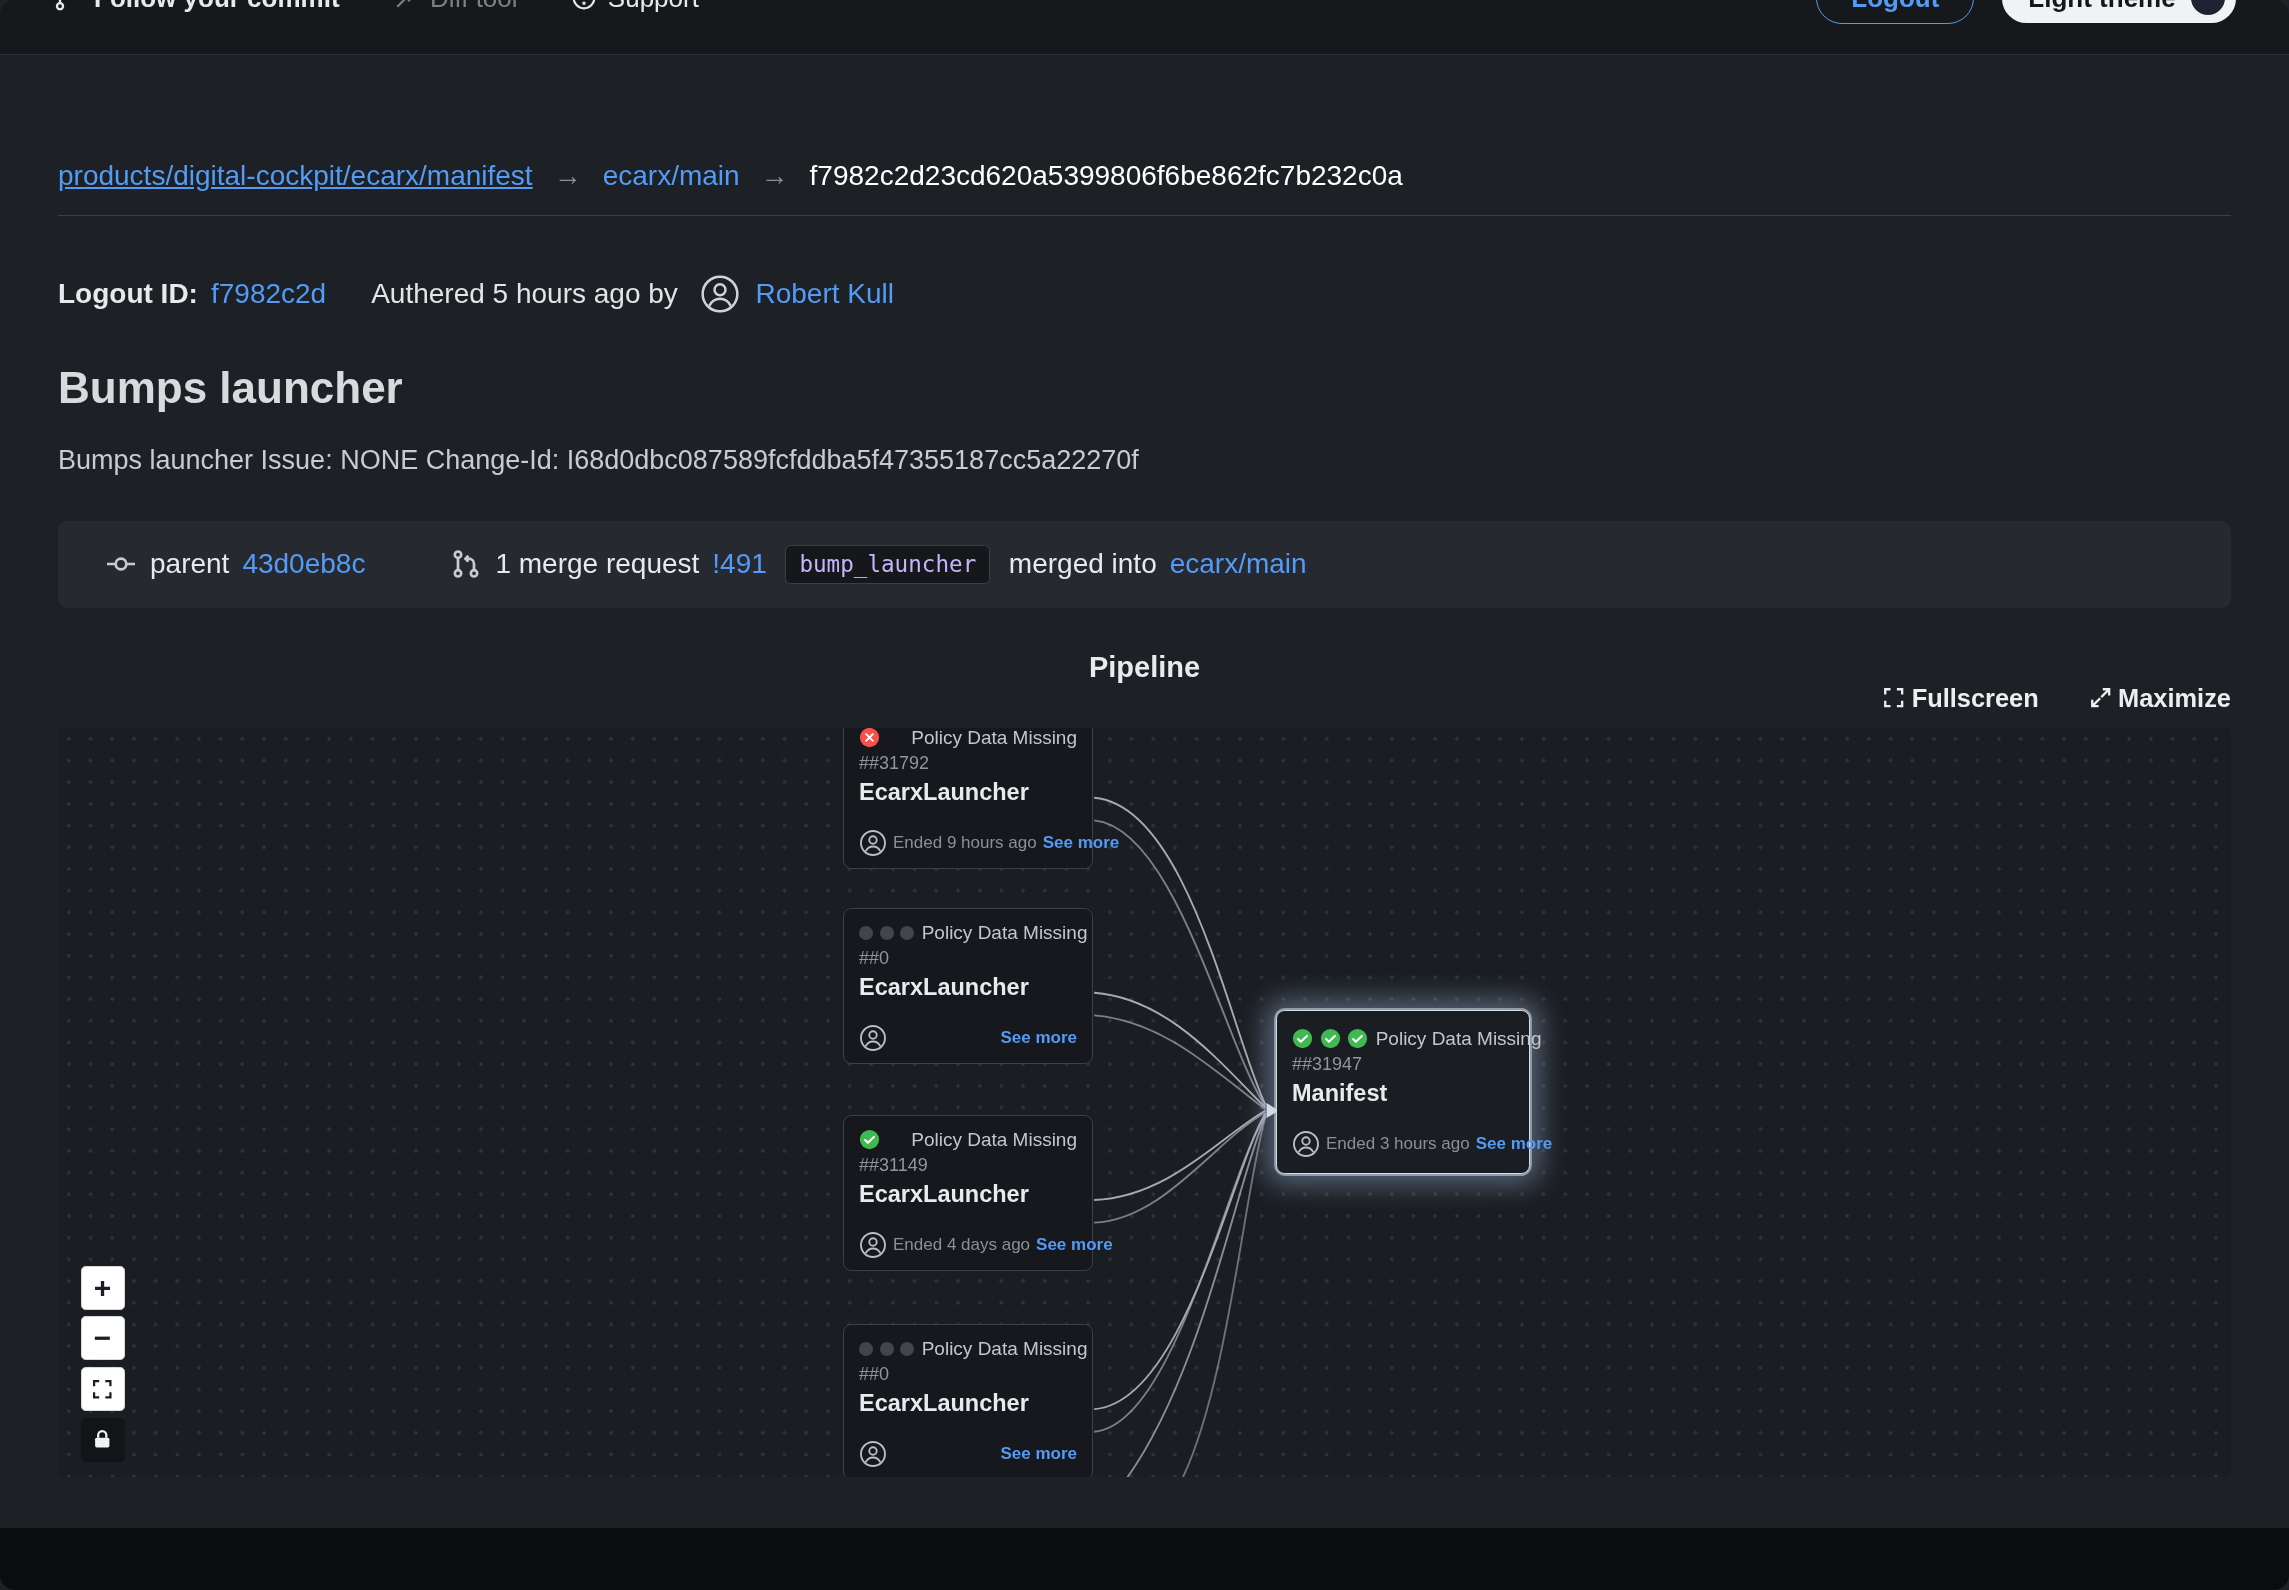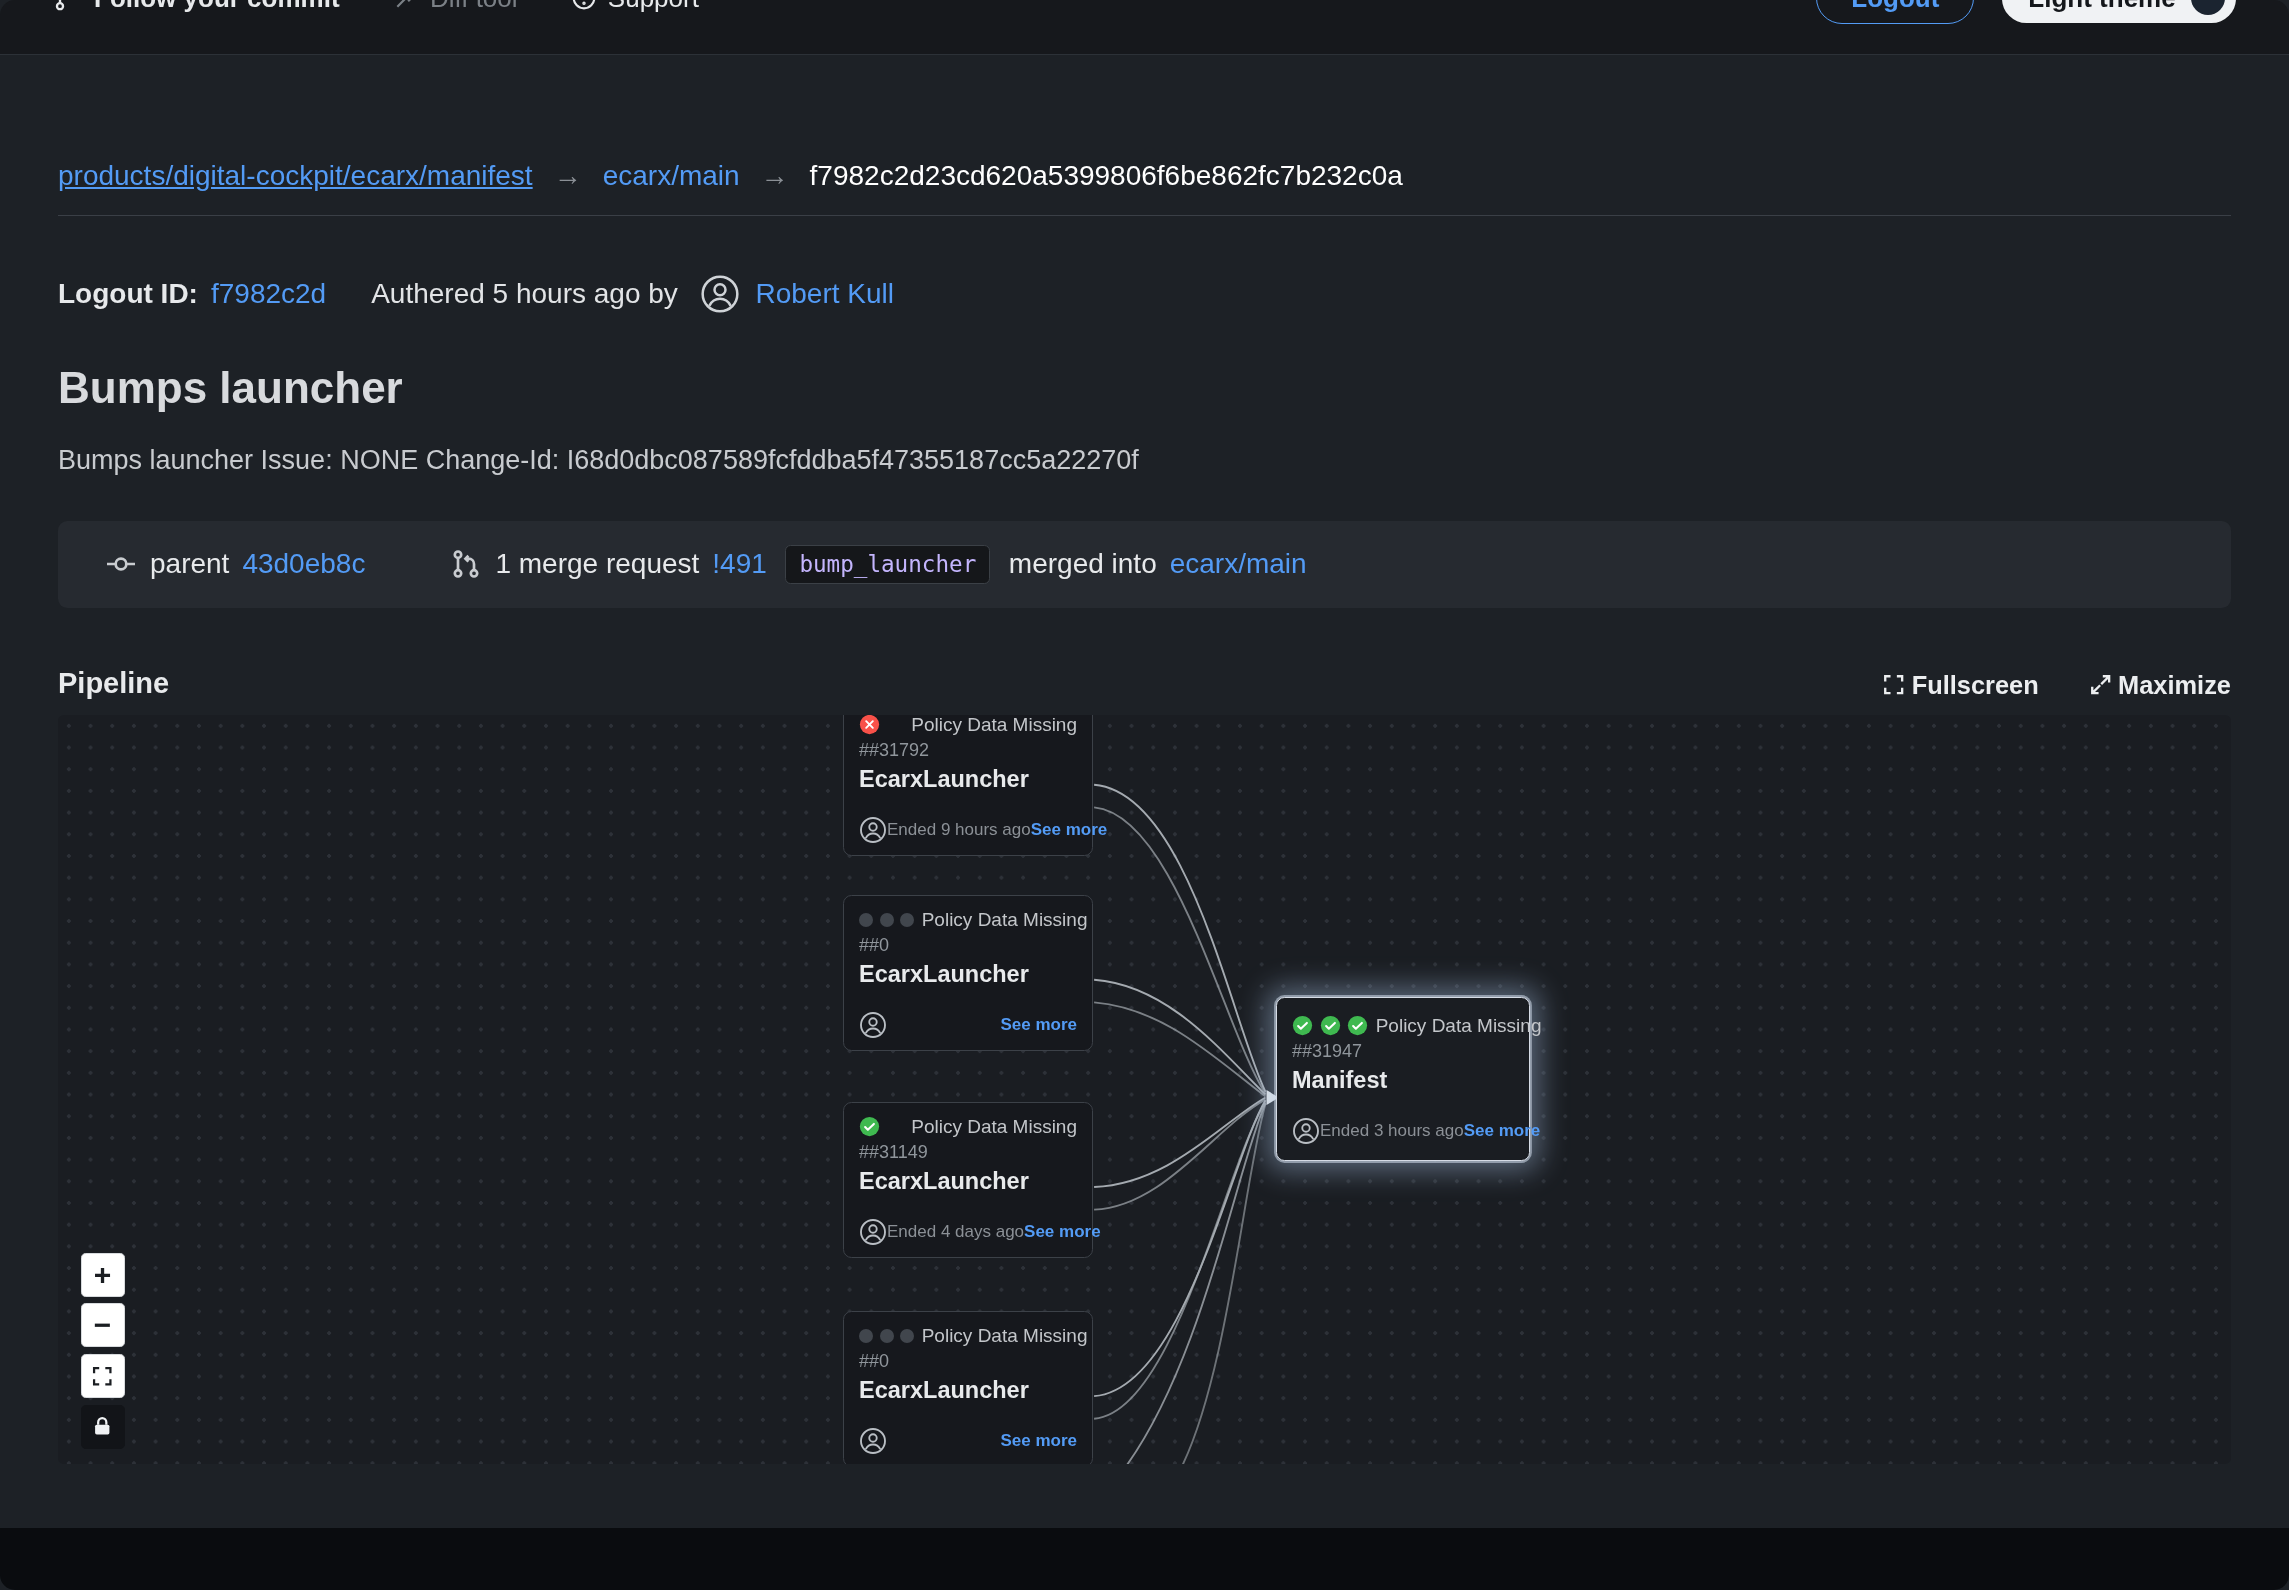--- a/index.html
+++ b/index.html
@@ -63,21 +63,21 @@
   .mi-group { display:flex; align-items:center; gap:13px; }
   .mi-group + .mi-group { margin-left:85px; }
   .mi-icon { width:32px; height:32px; color:#c9ccd0; flex:0 0 auto; }
   .mi-icon svg { width:100%; height:100%; display:block; }
   .badge-mono {
     font-family:"DejaVu Sans Mono", monospace; font-size:22.6px; color:#c4b5fd;
     background:#15171a; border:0.9px solid #3b4046; border-radius:5.6px; padding:5.6px 13px;
     margin:0 5.6px;
   }
 
-  .pipeline-header { margin-top:59px; display:flex; align-items:flex-end; }
+  .pipeline-header { margin-top:43px; display:flex; align-items:center;flex-direction:column; }
   .pipeline-title { font-size:29px; font-weight:700; color:#e8eaec; }
   .ph-controls { margin-left:auto; display:flex; align-items:center; gap:49px; }
   .ph-btn { display:flex; align-items:center; gap:5px; font-size:25.4px; font-weight:700; color:#eceef0; background:none; border:none; cursor:pointer; }
   .ph-btn svg { width:25.4px; height:25.4px; }
 
   
   .canvas {
     position:relative; margin-top:15px; height:749px; border-radius:5.6px;
     background-color:#1a1d22;
     background-image:radial-gradient(circle, #2d3138 1.6px, transparent 1.7px);
@@ -95,21 +95,21 @@
     width:254px; background:#1a1d22; border:1.9px solid #d6dce6;
     box-shadow:0 0 0 1.9px rgba(210,220,235,.55), 0 0 28px 9.4px rgba(165,190,225,.45);
   }
   .node-head { display:flex; align-items:center; justify-content:space-between; gap:7.5px; }
   .status-icons { display:flex; align-items:center; gap:6.6px; }
   .dot { width:14px; height:14px; border-radius:50%; background:#41464d; }
   .ic-circle { width:21px; height:21px; }
   .policy { font-size:19px; color:#c3c6ca; white-space:nowrap; }
   .build-id { margin-top:4px; font-size:18px; color:#90969c; }
   .node-name { margin-top:5.6px; font-size:23.5px; font-weight:700; color:#e8eaec; }
-  .node-foot { margin-top:22.6px; display:flex; align-items:center; gap:0; }
+  .node-foot { margin-top:22.6px; display:flex; align-items:center; gap:6px; }
   .node-avatar { width:28px; height:28px; color:#b9bec4; flex:0 0 auto; }
   .node-avatar svg { width:100%; height:100%; display:block; }
   .ended { font-size:17px; color:#8b9096; white-space:nowrap; }
   .see-more { margin-left:auto; font-size:17px; font-weight:600; color:#539bf5; text-decoration:none; white-space:nowrap; }
 
   
   .zoom-ctrls { position:absolute; left:22.6px; bottom:15px; display:flex; flex-direction:column; gap:6.6px; }
   .zbtn {
     width:44px; height:44px; border-radius:4.7px; border:0.9px solid #d7dadd;
     background:#ffffff; color:#1b1e22; font-size:30px; font-weight:700;

